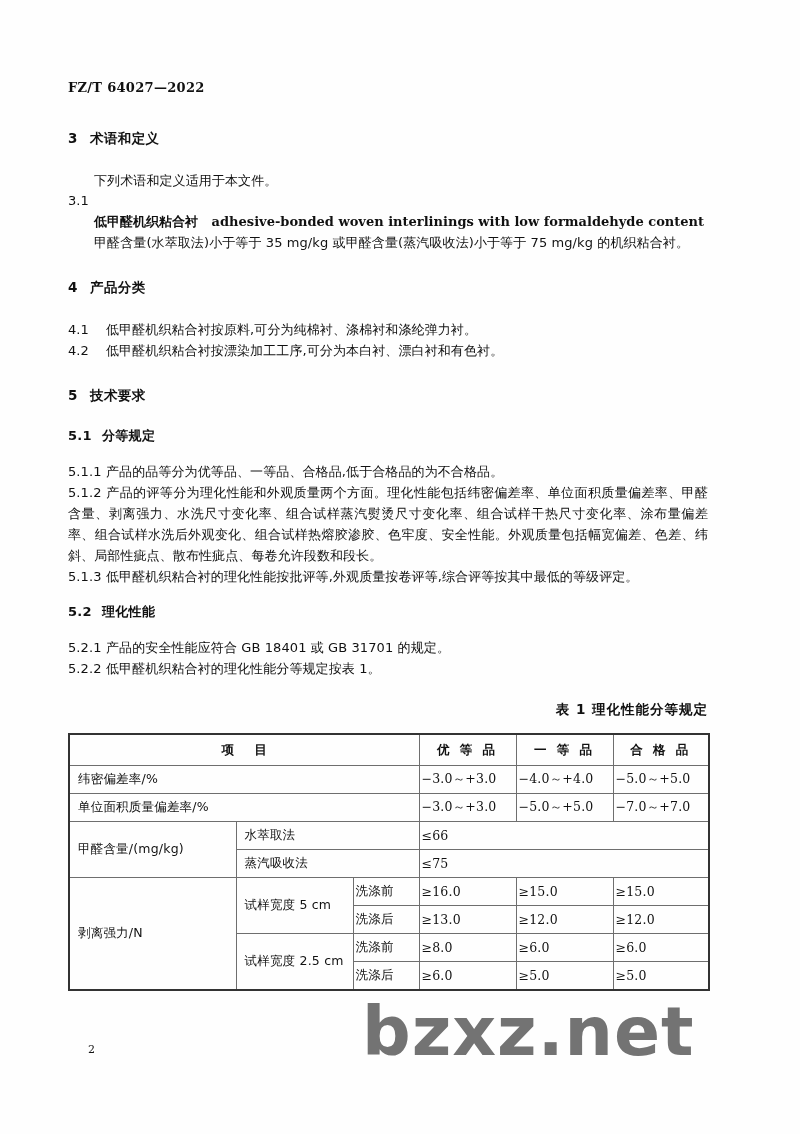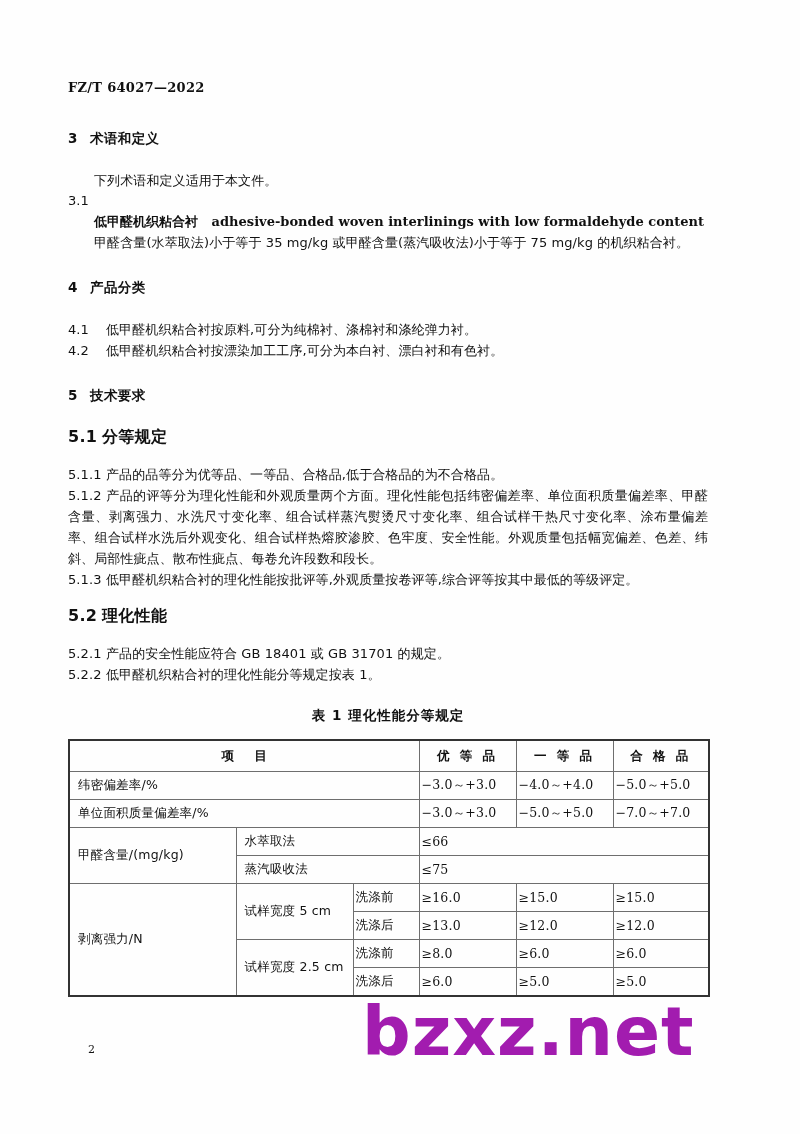--- a/index.html
+++ b/index.html
@@ -20,21 +20,21 @@
     box-sizing: border-box;
   }
   .watermark {
     position: absolute;
     left: 362px;
     top: 992px;
     font-family: "DejaVu Sans", "Liberation Sans", sans-serif;
     font-size: 68px;
     font-weight: 700;
     letter-spacing: 1px;
-    color: #a21caf;
+    color: #737373;
     user-select: none;
     white-space: nowrap;
     z-index: 0;
   }
   .content {
     position: relative;
     z-index: 2;
     padding: 0;
   }
   .doc-code {
@@ -57,21 +57,21 @@
     font-size: 13.5px;
     font-weight: 700;
     margin: 0 0 0 0;
     letter-spacing: 0.4px;
   }
   .h2 .num {
     display: inline-block;
     width: 22px;
   }
   .h3 {
-    font-size: 16px;
+    font-size: 13px;
     font-weight: 700;
     letter-spacing: 0.3px;
     margin: 0;
   }
   .h3 .num {
     display: inline-block;
     width: 34px;
   }
   .p {
     font-size: 13px;
@@ -108,21 +108,21 @@
   }
   .term-en {
     font-family: "DejaVu Serif", "Liberation Serif", serif;
     font-weight: 700;
   }
   .gap-m { height: 16px; }
   .gap-l { height: 22px; }
   .gap-xl { height: 26px; }
 
   .table-caption {
-    text-align: center;
+    text-align: right;
     font-size: 13.5px;
     font-weight: 700;
     letter-spacing: 1px;
     margin: 0;
   }
   table.spec {
     border-collapse: collapse;
     width: 640px;
     margin-top: 14px;
     table-layout: fixed;

